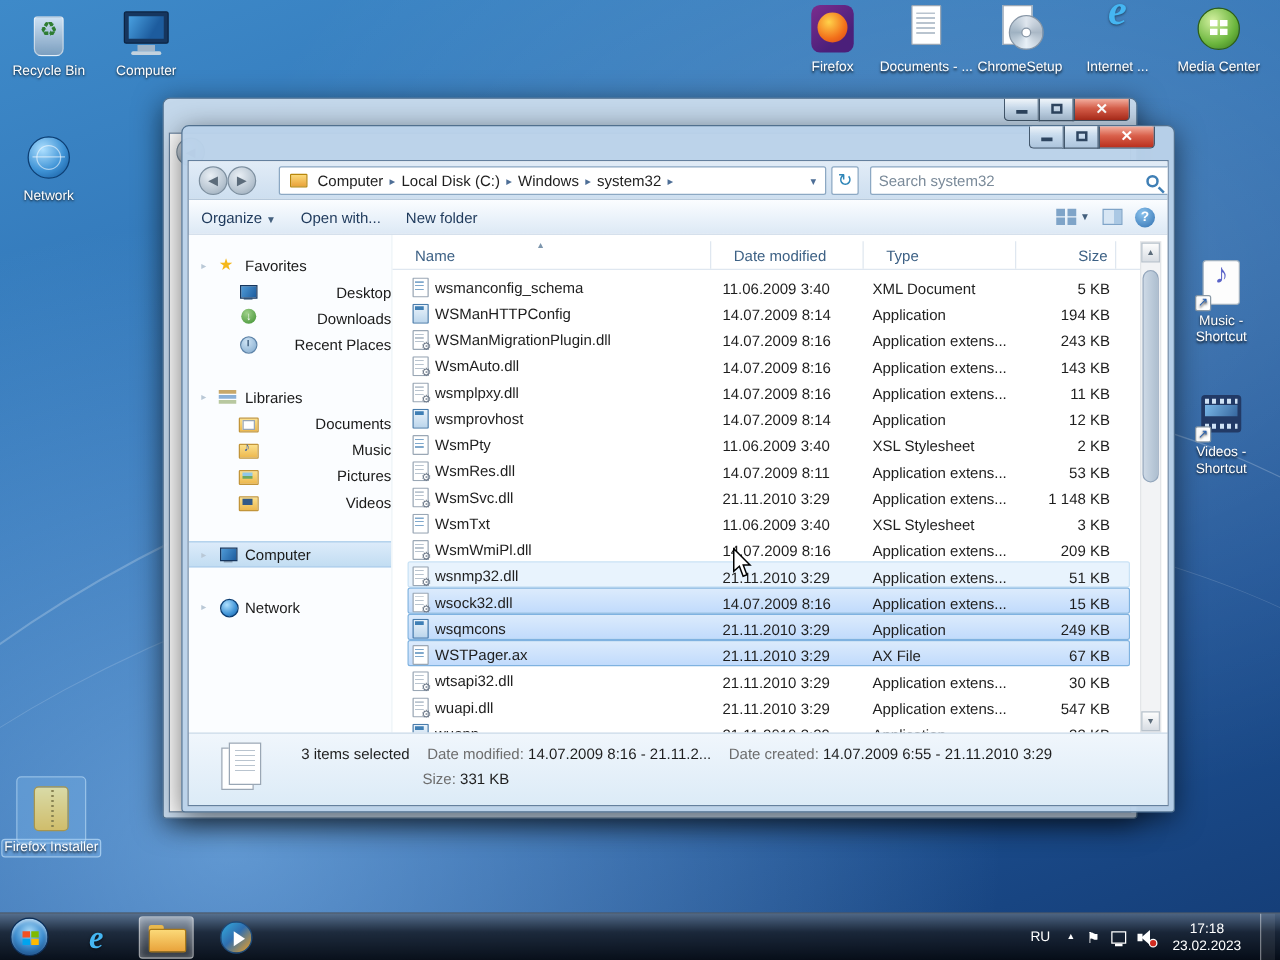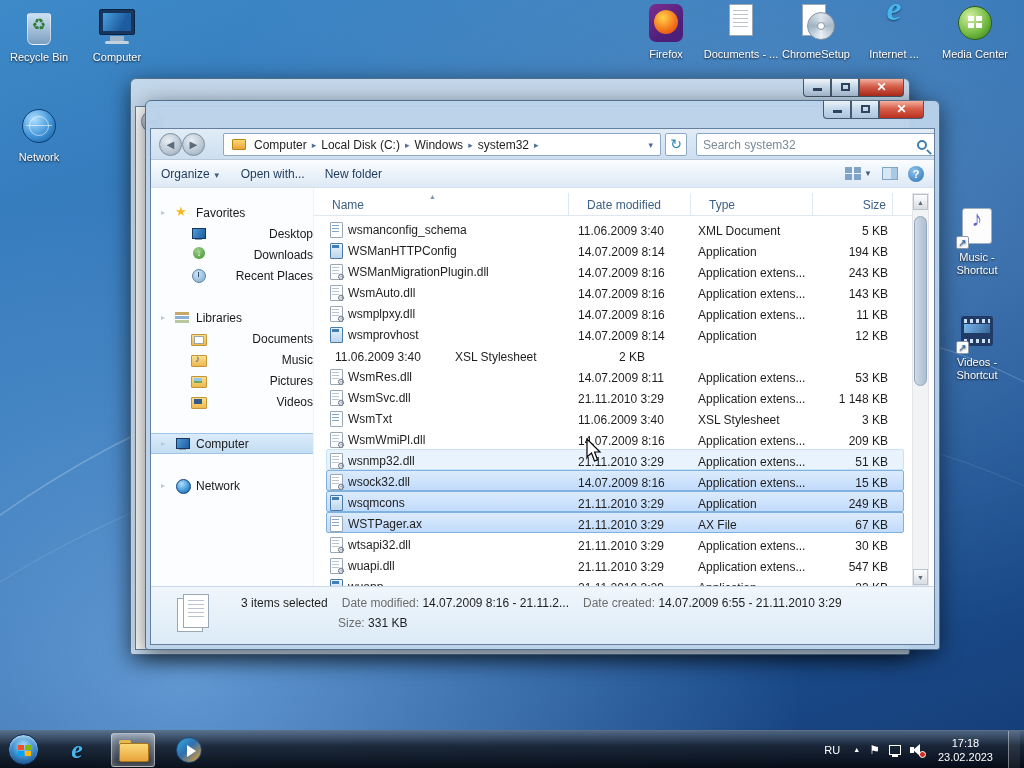--- a/index.html
+++ b/index.html
@@ -332,20 +332,26 @@
   </div>
   <div class="dicon" style="left:938px;top:310px">
     <div class="art art-video">
         <div class="film"></div>
         <div class="frame"></div>
         <div class="sc-arrow">↗</div>
       </div>
     <div class="lbl">Videos - Shortcut</div>
   </div>
 
+  <div class="dicon sel" style="left:2px;top:626px">
+    <div class="art art-zip">
+        <div class="z"></div>
+      </div>
+    <div class="lbl">Firefox Installer</div>
+  </div>
 
   <div class="win win-back">
     <div class="capbtns" style="right:5px">
       <div class="capbtn min"><span class="bar"></span></div>
       <div class="capbtn"><span class="box"></span></div>
       <div class="capbtn close">✕</div>
     </div>
     <div class="win-inner">
       <div class="navcirc" style="left:5px;top:3px">◄</div>
     </div>
@@ -510,20 +516,24 @@
               <div class="frow">
     <div class="c-name">
       <span class="fi fi-app"></span>
       <span class="c-name-text">wsmprovhost</span>
     </div>
     <div class="c-date">14.07.2009 8:14</div>
     <div class="c-type">Application</div>
     <div class="c-size">12 KB</div>
   </div>
               <div class="frow">
+    <div class="c-name">
+      <span class="fi fi-xsl"></span>
+      <span class="c-name-text">WsmPty</span>
+    </div>
     <div class="c-date">11.06.2009 3:40</div>
     <div class="c-type">XSL Stylesheet</div>
     <div class="c-size">2 KB</div>
   </div>
               <div class="frow">
     <div class="c-name">
       <span class="fi fi-dll">
                     <span class="gear">⚙</span>
                   </span>
       <span class="c-name-text">WsmRes.dll</span>

